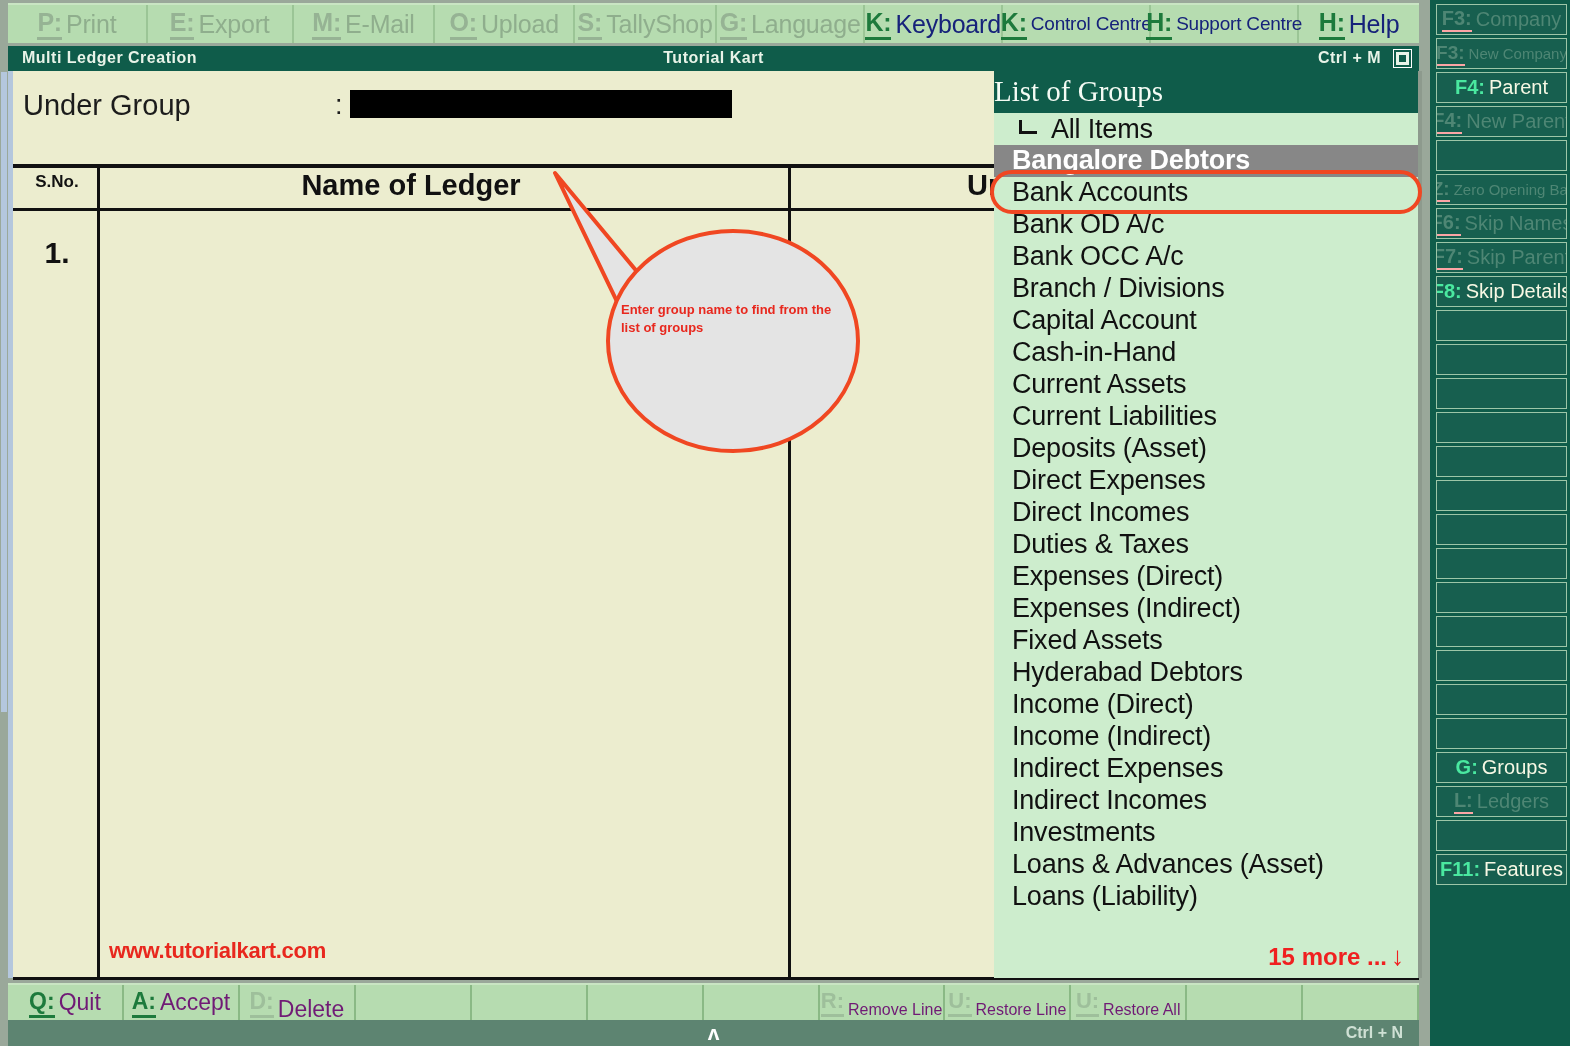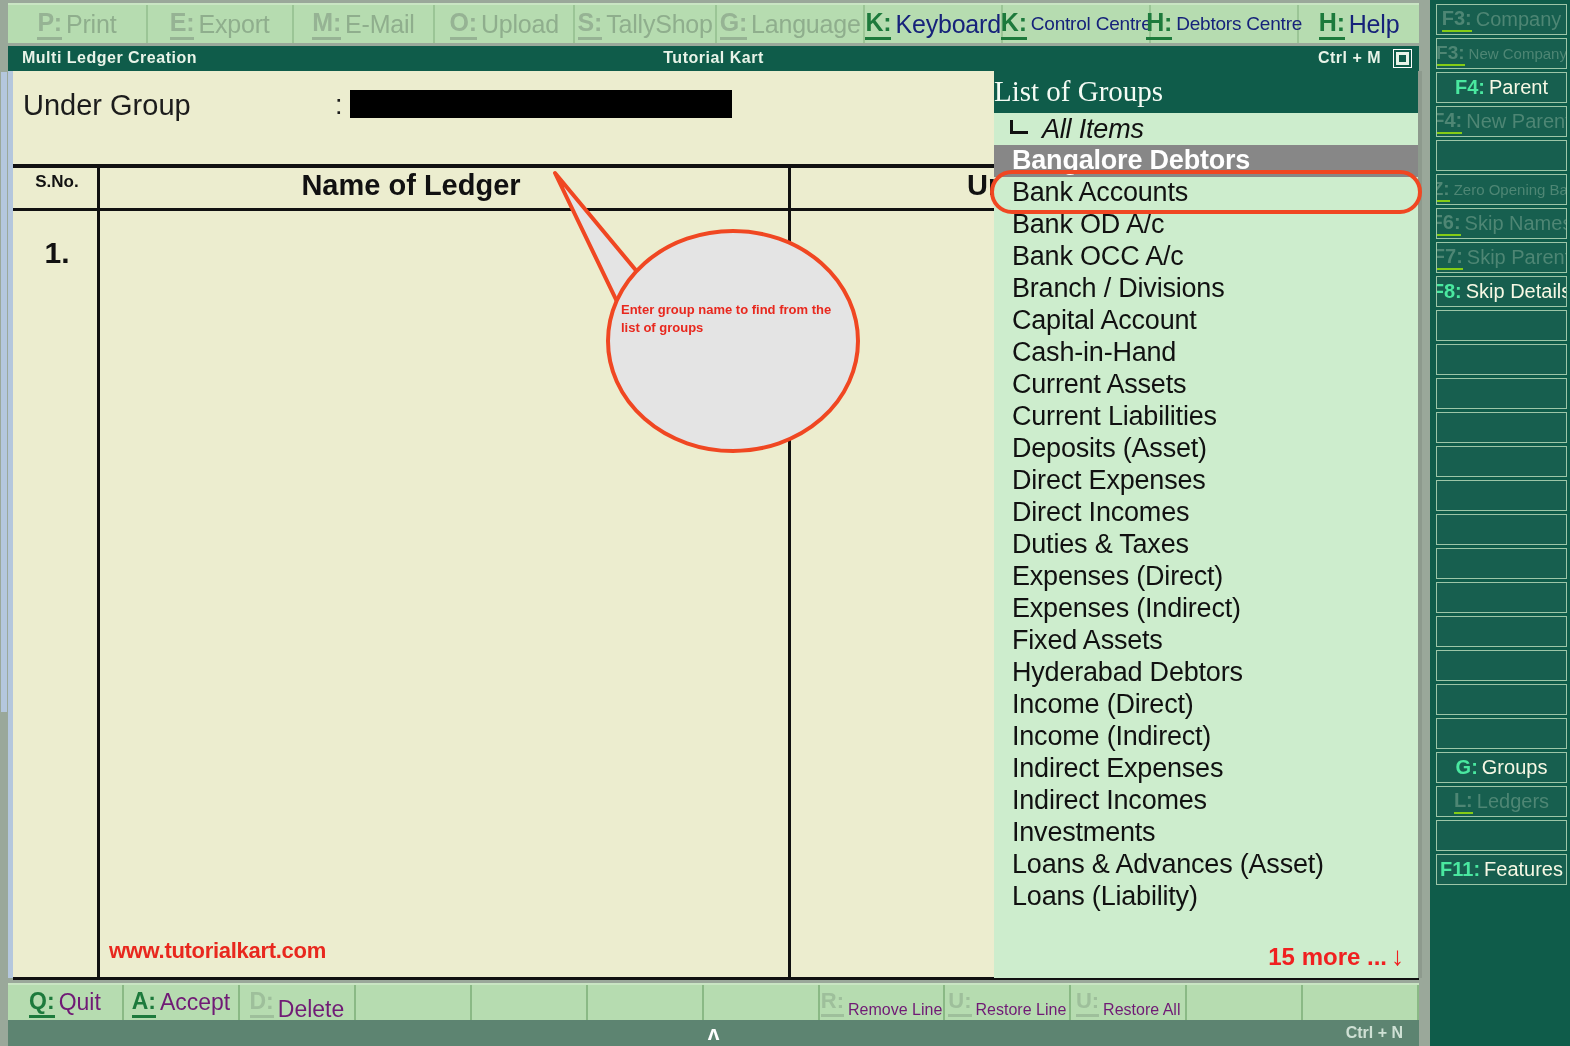--- a/index.html
+++ b/index.html
@@ -176,21 +176,21 @@
   #list-body { position: absolute; left: 0; top: 42px; width: 100%; bottom: 0; }
   .grp-row {
     height: 32px;
     font-size: 27px;
     color: #111;
     padding-left: 18px;
     line-height: 31px;
     white-space: nowrap;
     letter-spacing: -0.2px;
   }
-  .grp-row.allitems { padding-left: 16px; display: flex; align-items: center; font-style: italic; }
+  .grp-row.allitems { padding-left: 25px; display: flex; align-items: center; }
   .grp-row.allitems .marker {
     display: inline-block;
     width: 18px; height: 14px;
     border-left: 3px solid #111;
     border-bottom: 3px solid #111;
     margin-right: 14px;
     margin-top: -4px;
   }
   .grp-row.selected {
     background: #878787;
@@ -270,21 +270,21 @@
     margin-bottom: 3px;
     display: flex;
     align-items: center;
     justify-content: center;
     white-space: nowrap;
     overflow: hidden;
     font-size: 20px;
   }
   .sbtn .acc { color: #4ae8a0; font-weight: bold; margin-right: 4px; }
   .sbtn .lbl { color: #f3f7df; }
-  .sbtn.dim .acc { color: #4e8674; border-bottom: 2px solid #84cc16; }
+  .sbtn.dim .acc { color: #4e8674; border-bottom: 2px solid #fca5a5; }
   .sbtn.dim .lbl { color: #4e8674; }
   .sbtn.small { font-size: 15px; }
   .sbtn.small .acc { font-size: 19px; }
   .sbtn.empty { }
   .sbtn.hl .acc { color: #4ae8a0; }
   .sbtn.hl .lbl { color: #f7f8e4; }
 
   
   #leftedge {
     position: absolute; left: 0; top: 0; width: 8px; height: 1046px;
@@ -332,21 +332,21 @@
       <div class="topbtn" style="width: 138px;">
         <span class="acc">K:</span>
         <span class="lbl">Keyboard</span>
       </div>
       <div class="topbtn narrow" style="width: 148px;">
         <span class="acc">K:</span>
         <span class="lbl">Control Centre</span>
       </div>
       <div class="topbtn narrow" style="width: 148px;">
         <span class="acc">H:</span>
-        <span class="lbl">Debtors Centre</span>
+        <span class="lbl">Support Centre</span>
       </div>
       <div class="topbtn" style="width: 120px;">
         <span class="acc">H:</span>
         <span class="lbl">Help</span>
       </div>
     </div>
 
   <div id="titlebar">
     <span class="left">Multi Ledger  Creation</span>
     <span class="mid">Tutorial Kart</span>

